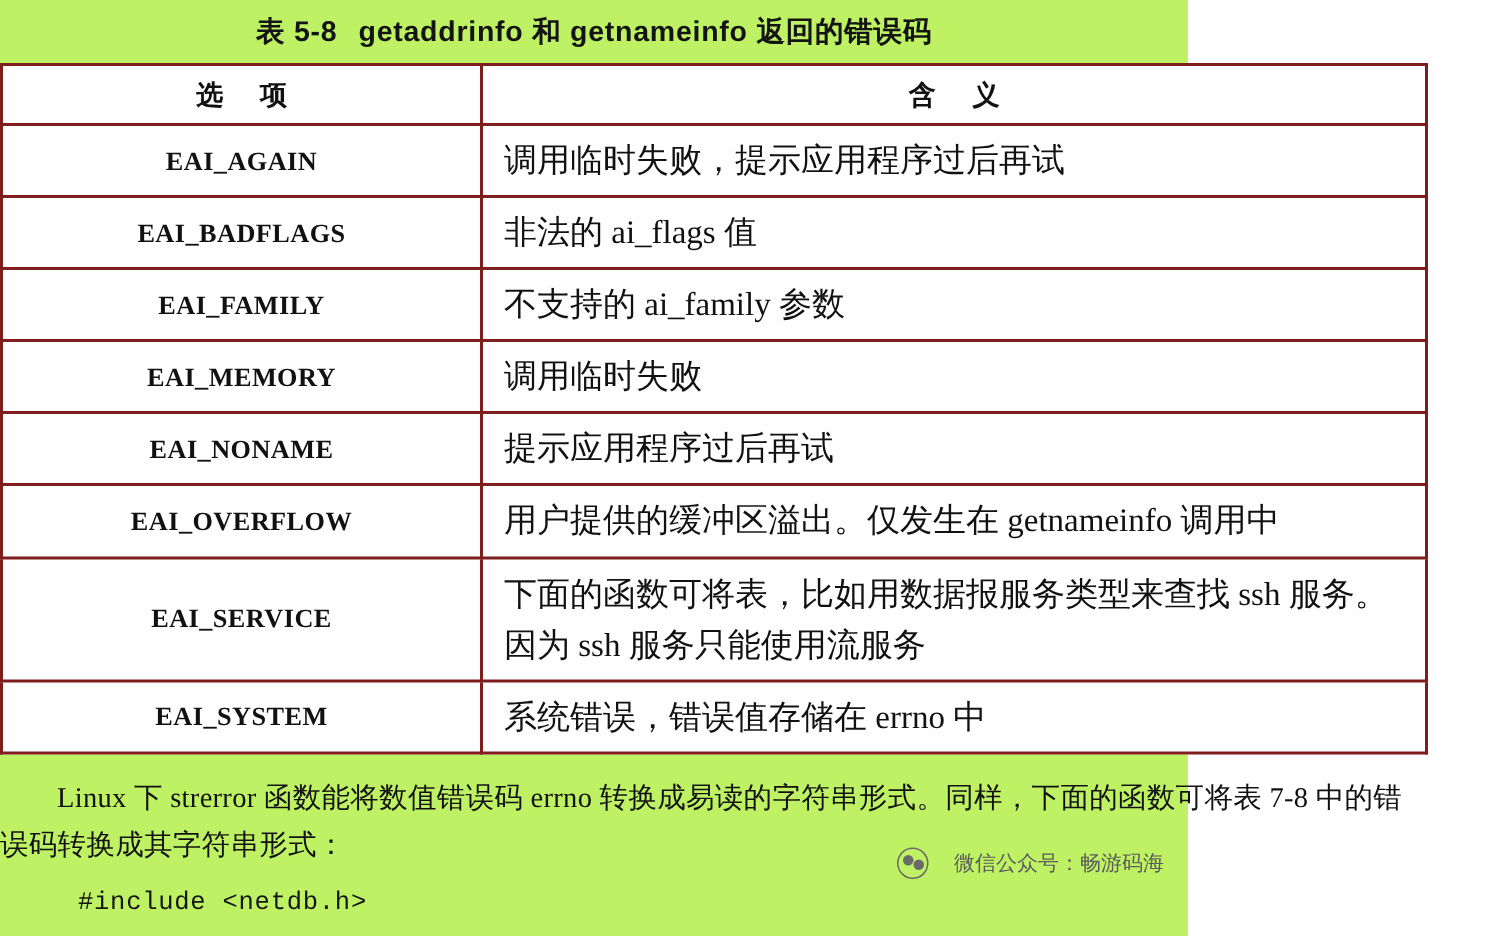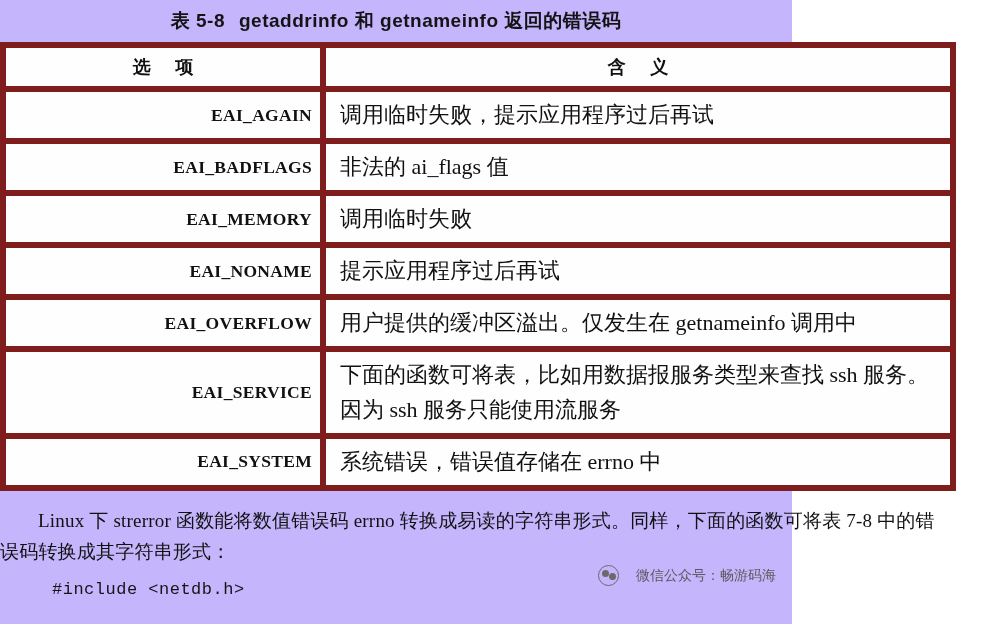--- a/index.html
+++ b/index.html
@@ -12,21 +12,21 @@
     background: #ffffff;
     font-family: "Liberation Serif", serif;
     color: #111111;
     overflow: hidden;
     position: relative;
   }
   .page {
     position: relative;
     width: 792px;
     height: 624px;
-    background: #c4b5fd;
+    background: #bef264;
   }
   .caption {
     text-align: center;
     font-size: 19px;
     font-family: "Liberation Sans", sans-serif;
     font-weight: bold;
     letter-spacing: 0.5px;
     padding-top: 8px;
     padding-bottom: 8px;
     color: #141414;
@@ -35,38 +35,38 @@
     margin-right: 14px;
   }
   table.err {
     border-collapse: collapse;
     width: 950px;
     margin: 0 auto;
     table-layout: fixed;
     background: #fefefe;
   }
   table.err th, table.err td {
-    border: 6px solid #7f1d1d;
+    border: 2px solid #7f1d1d;
     padding: 6px 8px;
     font-size: 17px;
     vertical-align: middle;
     color: #111;
   }
   table.err thead th {
     text-align: center;
     font-weight: bold;
     font-size: 18px;
     padding: 7px 8px;
   }
   table.err thead th.hdr-opt {
     letter-spacing: 10px;
     text-indent: 10px;
   }
   table.err td.code {
-    text-align: right;
+    text-align: center;
     font-family: "Liberation Serif", serif;
     font-weight: bold;
     font-size: 17.5px;
     letter-spacing: 0.3px;
     white-space: nowrap;
   }
   table.err td.meaning {
     text-align: left;
     line-height: 1.55;
     font-size: 22px;
@@ -160,20 +160,24 @@
     <tbody>
       <tr>
         <td class="code">EAI_AGAIN</td>
         <td class="meaning">调用临时失败，提示应用程序过后再试</td>
       </tr>
       <tr>
         <td class="code">EAI_BADFLAGS</td>
         <td class="meaning">非法的 ai_flags 值</td>
       </tr>
       <tr>
+        <td class="code">EAI_FAMILY</td>
+        <td class="meaning">不支持的 ai_family 参数</td>
+      </tr>
+      <tr>
         <td class="code">EAI_MEMORY</td>
         <td class="meaning">调用临时失败</td>
       </tr>
       <tr>
         <td class="code">EAI_NONAME</td>
         <td class="meaning">提示应用程序过后再试</td>
       </tr>
       <tr>
         <td class="code">EAI_OVERFLOW</td>
         <td class="meaning">用户提供的缓冲区溢出。仅发生在 getnameinfo 调用中</td>

